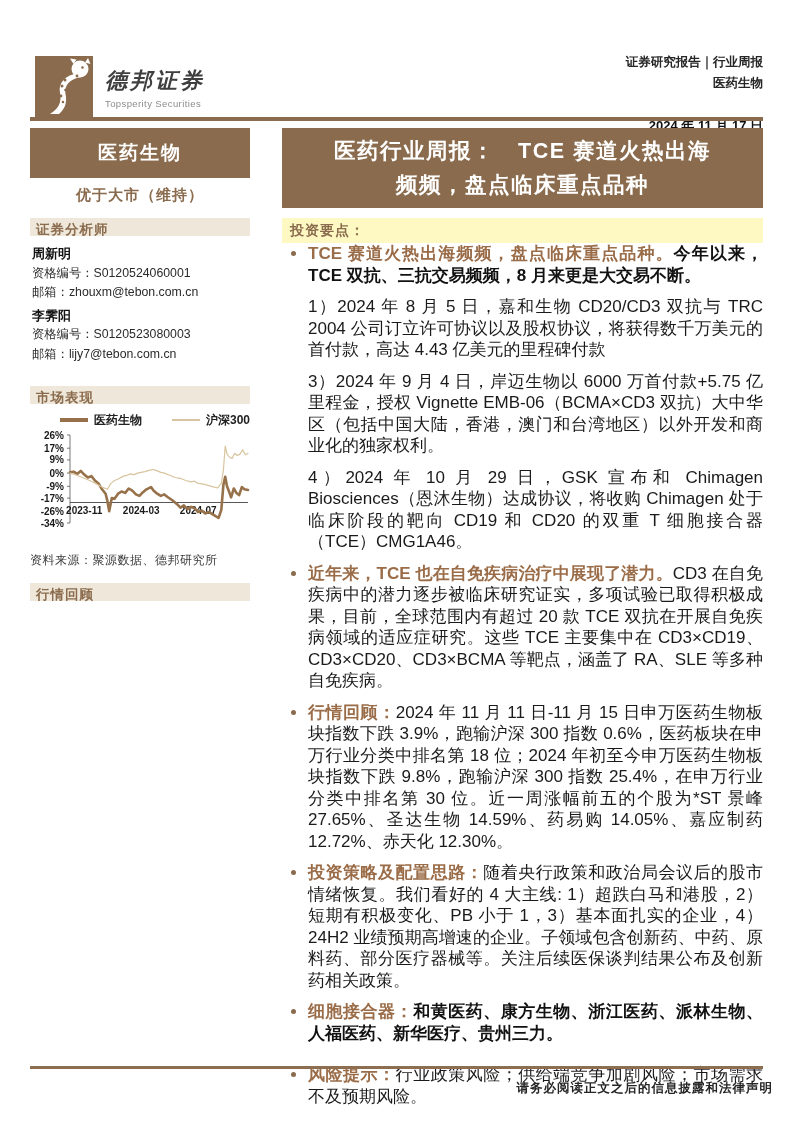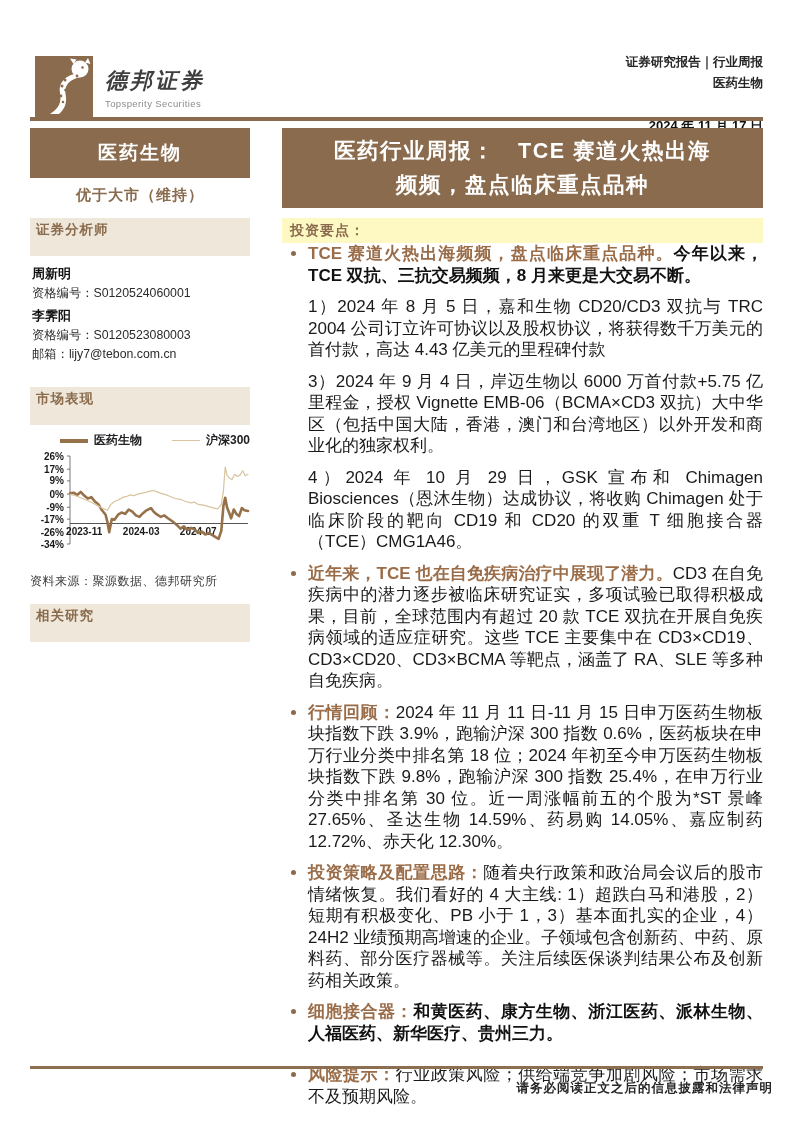--- a/index.html
+++ b/index.html
@@ -21,21 +21,21 @@
   .title-left{position:absolute;left:30px;top:128px;width:220px;height:50px;background:#8a6b4d;
               color:#fff;font-size:19px;font-weight:bold;display:flex;align-items:center;justify-content:center;letter-spacing:2px;}
   .rating{position:absolute;left:30px;top:186px;width:220px;text-align:center;
           color:#8a6b4d;font-size:15px;font-weight:bold;letter-spacing:1px;}
   .title-right{position:absolute;left:282px;top:128px;width:481px;height:80px;background:#8a6b4d;
                color:#fff;font-size:21.5px;font-weight:bold;text-align:center;
                display:flex;flex-direction:column;justify-content:center;line-height:34px;letter-spacing:1.5px;}
 
   
   .left-col{position:absolute;left:30px;top:218px;width:220px;}
-  .section-strip{height:38px;line-height:23px;background:#efe8da;color:#8a6b4d;
+  .section-strip{height:18px;line-height:23px;background:#efe8da;color:#8a6b4d;
                  font-weight:bold;font-size:13.5px;padding-left:6px;letter-spacing:1px;}
   .analysts{margin:8px 0 0 2px;font-size:12.3px;line-height:19.5px;color:#2a2a2a;}
   .an-name{font-size:13px;font-weight:bold;color:#111;margin-top:3px;}
   .an-line .val{color:#2a2a2a;}
   .market-strip{margin-top:22px;}
   .chart-block{margin-top:8px;}
   .legend{display:flex;align-items:center;gap:30px;padding-left:30px;height:16px;margin-bottom:2px;}
   .legend-item{display:flex;align-items:center;gap:6px;font-size:12px;font-weight:bold;color:#222;}
   .lg-line-thick{width:28px;height:4px;background:#96714a;}
   .lg-line-thin{width:28px;height:1.5px;background:#d8c49e;}
@@ -103,20 +103,21 @@
     <div>医药行业周报：　TCE 赛道火热出海</div>
     <div>频频，盘点临床重点品种</div>
   </div>
 
   <div class="left-col">
     <div class="section-strip">证券分析师</div>
 
     <div class="analysts">
       <div class="an-name">周新明</div>
       <div class="an-line"><span>资格编号：</span><span class="val">S0120524060001</span></div>
+      <div class="an-line"><span>邮箱：</span><span class="val">zhouxm@tebon.com.cn</span></div>
       <div class="an-name">李霁阳</div>
       <div class="an-line"><span>资格编号：</span><span class="val">S0120523080003</span></div>
       <div class="an-line"><span>邮箱：</span><span class="val">lijy7@tebon.com.cn</span></div>
     </div>
 
     <div class="section-strip market-strip">市场表现</div>
 
     <div class="chart-block">
       <div class="legend">
         <div class="legend-item">
@@ -149,21 +150,21 @@
           <line x1="40" x2="218" y1="72.5" y2="72.5" stroke="#444" stroke-width="0.9"></line>
           <text class="tick" x="54.2" y="83.5" text-anchor="middle">2023-11</text>
           <text class="tick" x="111.2" y="83.5" text-anchor="middle">2024-03</text>
           <text class="tick" x="168.2" y="83.5" text-anchor="middle">2024-07</text>
           <polyline fill="none" stroke="#96714a" stroke-width="2.6" stroke-linejoin="round" stroke-linecap="round" points="40.0,42.4 43.6,41.7 47.1,43.9 50.7,40.9 54.2,44.6 57.8,47.5 61.4,46.1 64.9,50.5 68.5,53.4 72.0,59.3 75.6,63.7 77.4,71.0 79.2,81.3 81.8,68.1 84.5,68.8 88.1,63.7 91.6,61.5 95.2,62.9 98.7,58.5 102.3,60.7 105.9,64.4 109.4,65.9 113.0,62.2 116.5,59.3 121.0,57.1 123.7,60.7 127.2,63.7 130.8,65.9 134.3,64.4 137.9,67.3 142.3,70.3 146.8,73.9 150.4,77.6 153.9,75.4 157.5,79.1 161.0,76.9 164.6,78.3 168.2,82.0 171.7,80.5 175.3,83.5 178.8,82.0 182.4,84.2 186.0,86.4 188.6,87.9 191.3,79.8 193.4,54.9 195.2,46.8 197.0,56.3 199.3,62.2 201.1,67.3 203.8,58.5 206.4,62.9 209.1,65.1 211.8,57.1 214.4,59.3 218.0,60.0"></polyline>
           <polyline fill="none" stroke="#d8c49e" stroke-width="1.2" stroke-linejoin="round" stroke-linecap="round" points="40.0,43.1 45.3,44.6 50.7,46.8 56.0,49.0 61.4,51.2 66.7,54.1 72.0,57.1 77.4,59.3 80.9,53.4 84.5,50.5 88.1,49.0 93.4,46.1 97.0,45.3 100.5,43.9 104.1,44.6 107.6,43.1 111.2,42.4 114.8,41.7 120.1,40.2 123.7,39.5 127.2,40.9 130.8,42.4 134.3,43.1 139.7,45.3 145.0,47.5 150.4,48.3 155.7,50.5 161.0,51.9 164.6,51.2 168.2,53.4 173.5,54.1 178.8,55.6 184.2,57.1 187.7,57.8 191.3,53.4 193.4,40.2 195.2,16.0 197.0,24.1 199.3,27.0 202.0,28.5 204.7,23.3 207.3,25.5 210.0,24.1 212.7,19.7 215.3,24.8 218.0,23.3"></polyline>
         </svg>
       <div class="source">资料来源：聚源数据、德邦研究所</div>
     </div>
 
-    <div class="section-strip related-strip">相关研究</div>
+    <div class="section-strip related-strip">行情回顾</div>
   </div>
 
   <div class="right-col">
     <div class="main-strip">投资要点：</div>
 
     <div class="bullets">
 
       <div class="bullet">
         <span class="dot"></span>
         <p><span class="lead">TCE 赛道火热出海频频，盘点临床重点品种。</span><span class="bold">今年以来，TCE 双抗、三抗交易频频，8 月来更是大交易不断。</span></p>

